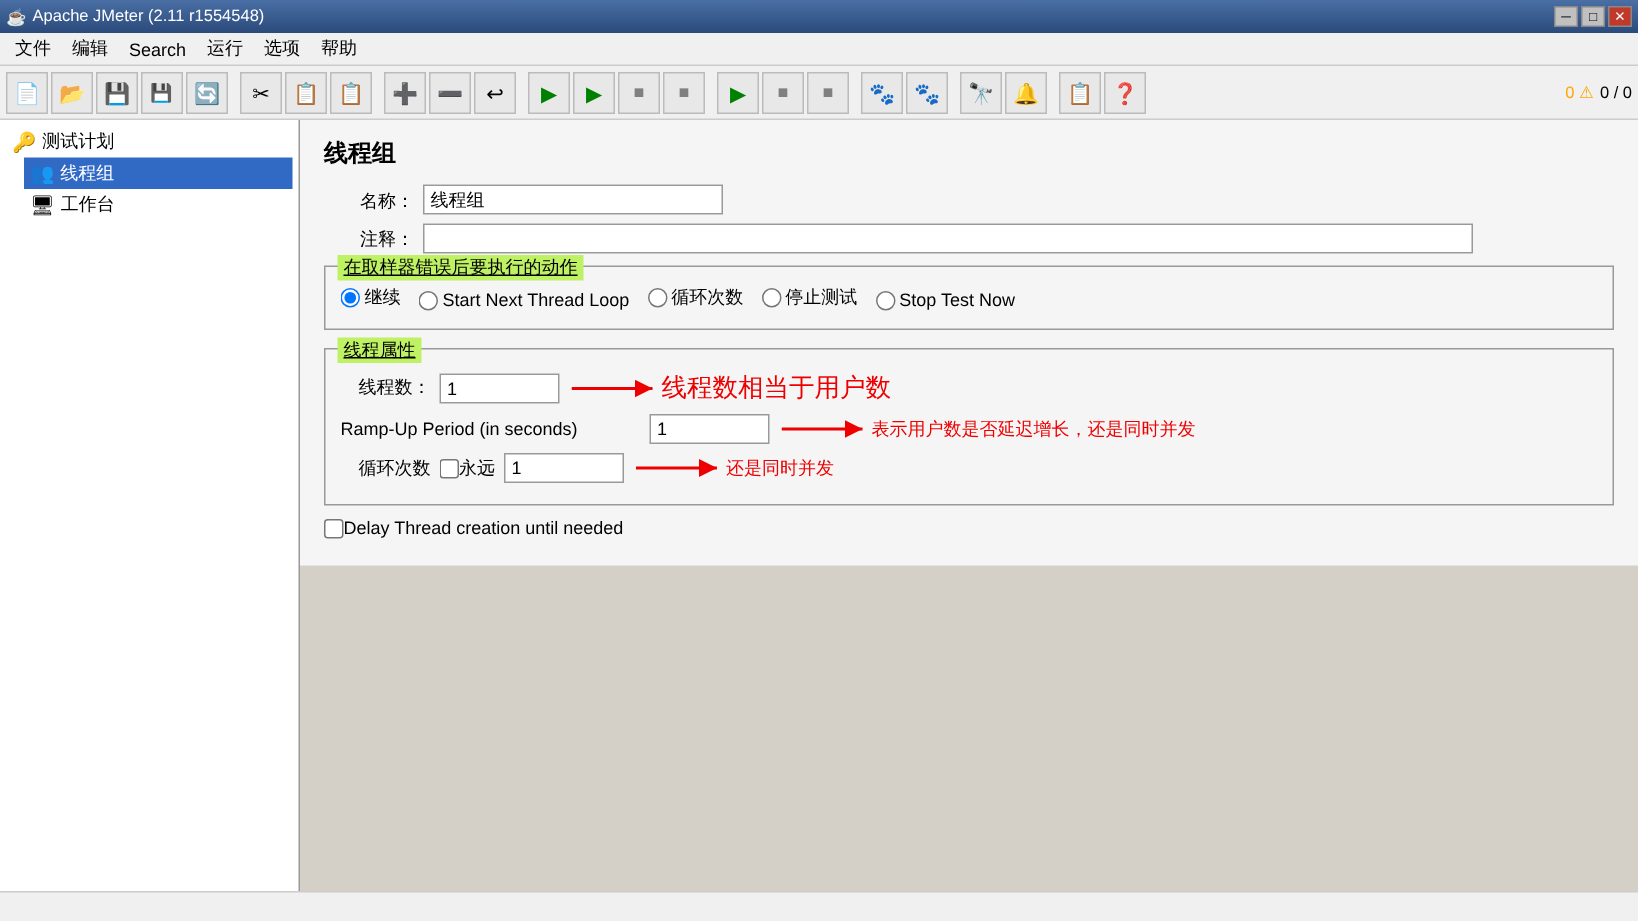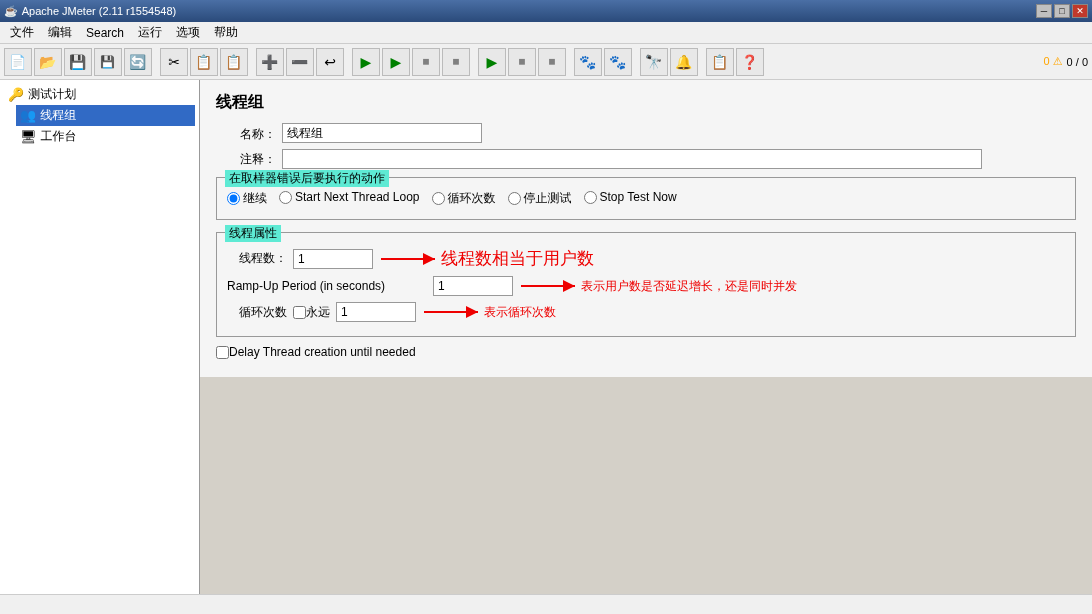--- a/index.html
+++ b/index.html
@@ -130,28 +130,29 @@
     .group-box {
       border: 1px solid #999;
       padding: 8px 10px;
       margin: 8px 0;
       position: relative;
     }
     .group-box-title {
       position: absolute;
       top: -8px;
       left: 8px;
-      background: #5eead4;
+      background: #bef264;
       padding: 0 4px;
       font-size: 12px;
+      text-decoration: underline;
     }
 
     .radio-group {
       display: flex;
-      align-items: flex-start;
+      align-items: flex-end;
       gap: 12px;
       margin: 4px 0;
       flex-wrap: wrap;
     }
     .radio-item {
       display: flex;
       align-items: center;
       gap: 3px;
       cursor: pointer;
     }
@@ -355,21 +356,21 @@
             <input class="form-input" style="width: 80px;" type="text" value="1">
             <span style="display:inline-flex;align-items:center;margin-left:8px;">
               <svg width="60" height="20">
                 <defs>
                     <marker id="ah4" markerWidth="6" markerHeight="6" refX="6" refY="3" orient="auto">
                       <path d="M0,0 L6,3 L0,6 Z" fill="#e00"></path>
                     </marker>
                   </defs>
                 <line x1="0" y1="10" x2="54" y2="10" stroke="#e00" stroke-width="2" marker-end="url(#ah4)"></line>
               </svg>
-              <span style="color:#e00;font-size:12px;">表示循环次数</span>
+              <span style="color:#e00;font-size:12px;">还是同时并发</span>
             </span>
           </div>
         </div>
 
         <div class="checkbox-item" style="margin-top:8px;">
           <input type="checkbox" style="">
           <span>Delay Thread creation until needed</span>
         </div>
 
       </div>

